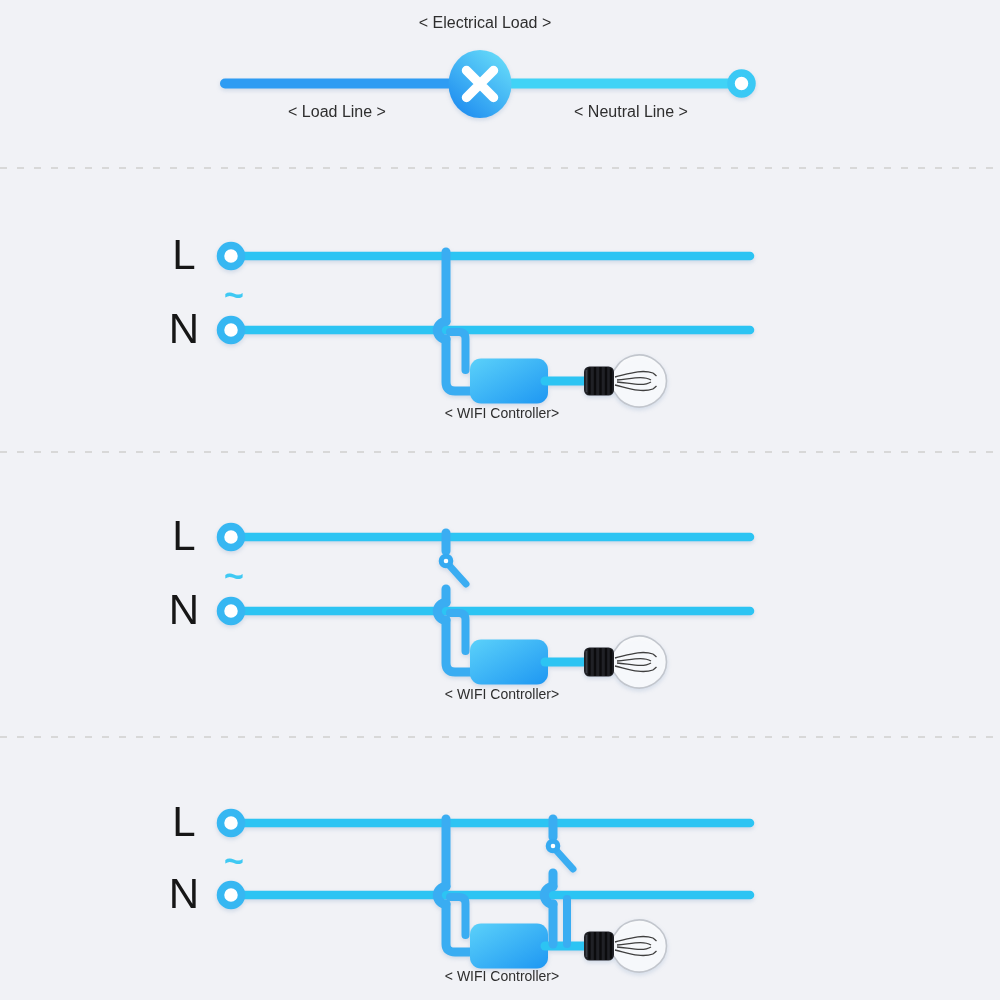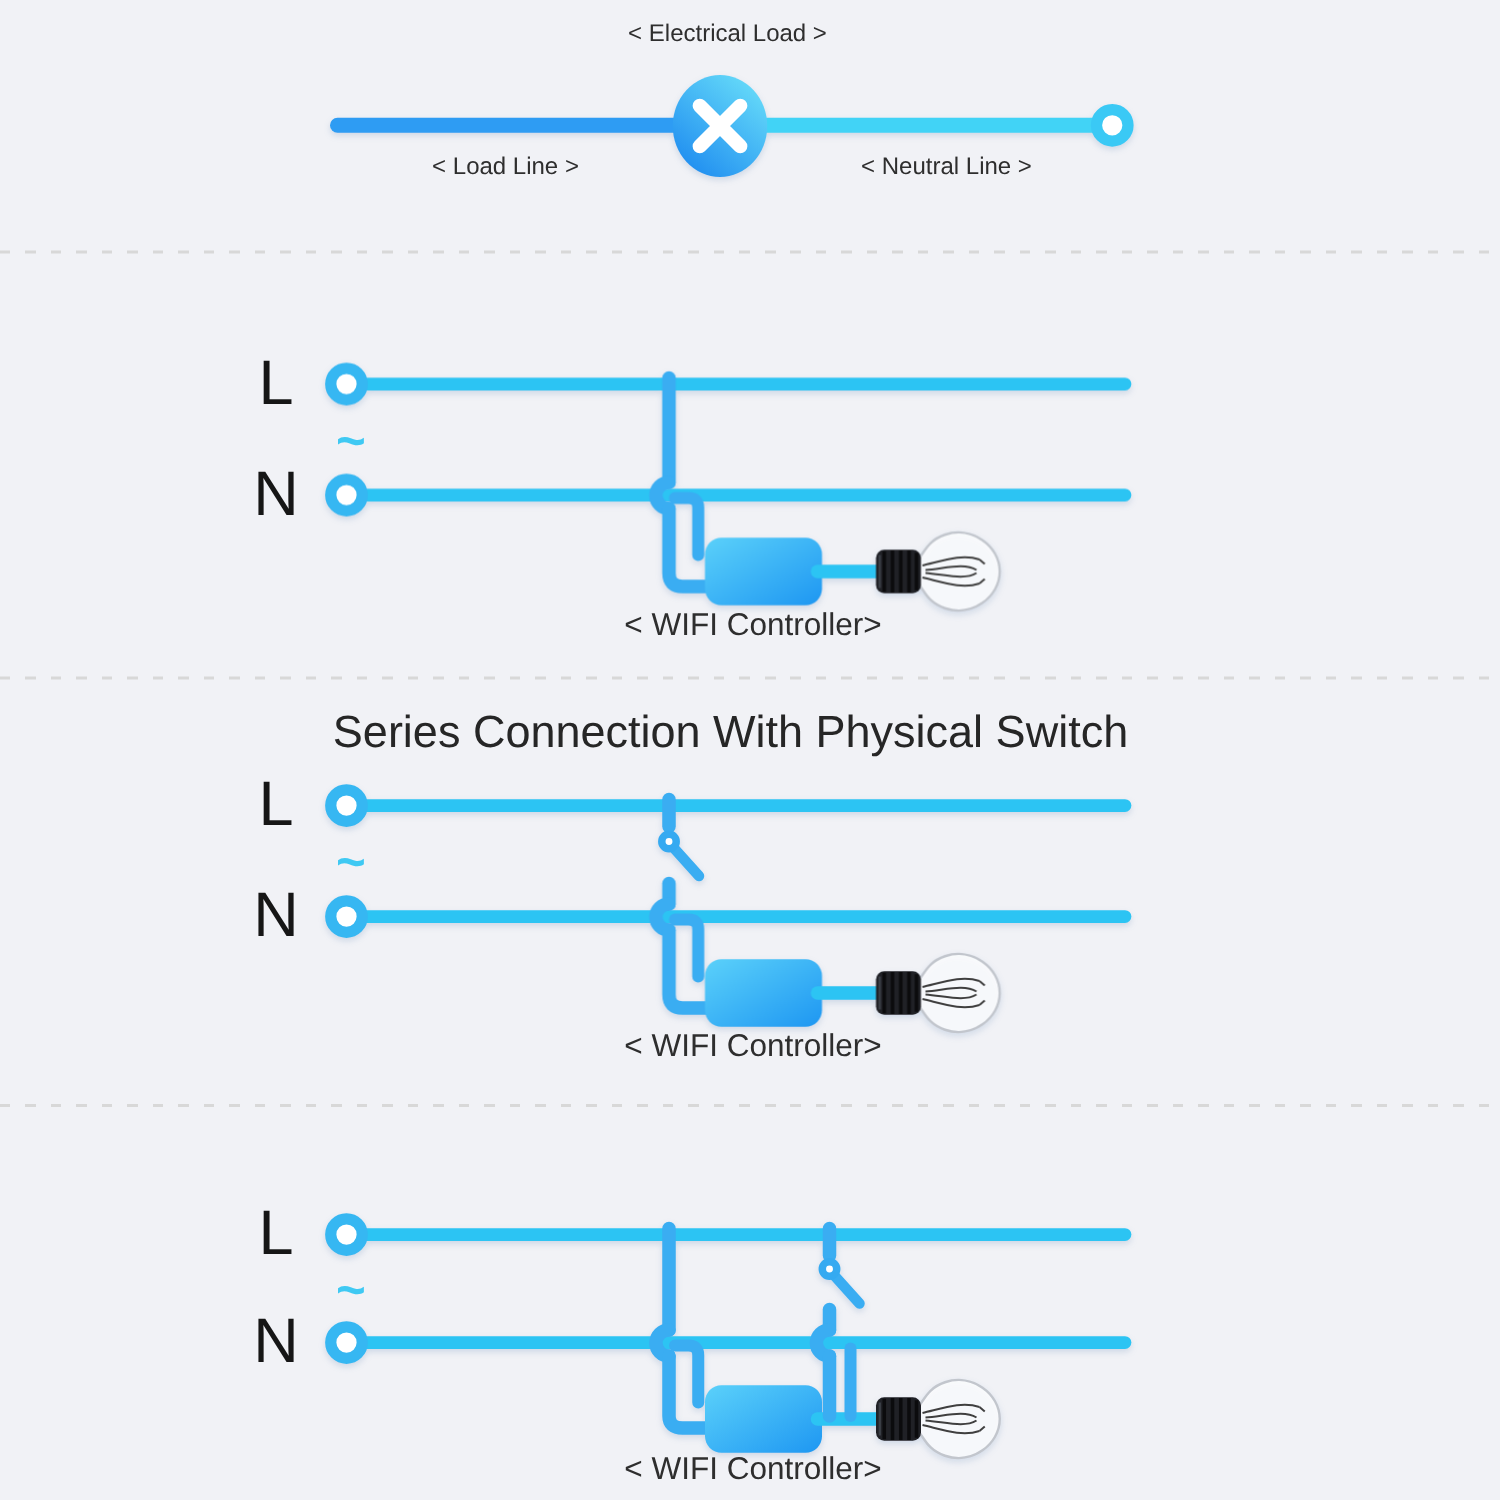--- a/index.html
+++ b/index.html
@@ -7,21 +7,21 @@
     position:relative; width:1000px; height:1000px;
     background:#f1f2f6; overflow:hidden;
     font-family:"Liberation Sans", sans-serif;
   }
   .art { position:absolute; left:0; top:0; }
   .txt { position:absolute; text-align:center; color:#282828; white-space:nowrap; }
   .legend-label { font-size:16px; color:#2e2e2e; }
   .section-title { font-size:30px; line-height:36px; color:#262626; }
   .ln-label { font-size:42px; line-height:44px; font-weight:300; color:#161616; }
   .ac { font-size:34px; line-height:40px; color:#3fc9f3; font-weight:bold; }
-  .ctrl-label { font-size:21px; color:#2e2e2e; }
+  .ctrl-label { font-size:14px; color:#2e2e2e; }
   .sep {
     position:absolute; left:0; width:1000px; height:2px;
     background:repeating-linear-gradient(90deg,#d8d8d8 0 7px,transparent 7px 17px);
   }
   .sh { filter: drop-shadow(0 2.5px 2px rgba(50,100,160,0.18)); }
   .wl { stroke:#2cc4f3; stroke-width:8.5; stroke-linecap:round; fill:none; }
   .wv { stroke:#3aadf2; stroke-width:9;   stroke-linecap:round; fill:none; }
   .wt { stroke:#3aadf2; stroke-width:8;   stroke-linecap:round; fill:none; }
   .wo { stroke:#2cc4f3; stroke-width:9;   stroke-linecap:round; fill:none; }
 </style>
@@ -136,21 +136,20 @@
 
   <div class="txt legend-label" style="top:14px; left:285px; width:400px;">&lt; Electrical Load &gt;</div>
   <div class="txt legend-label" style="top:103px; left:187px; width:300px;">&lt; Load Line &gt;</div>
   <div class="txt legend-label" style="top:103px; left:481px; width:300px;">&lt; Neutral Line &gt;</div>
 
   <div class="txt ln-label" style="top:233px; left:160px; width:48px;">L</div>
   <div class="txt ac" style="top:274px; left:215px; width:38px;">~</div>
   <div class="txt ln-label" style="top:307px; left:160px; width:48px;">N</div>
   <div class="txt ctrl-label" style="top:405px; left:300px; width:404px;">&lt; WIFI Controller&gt;</div>
 
-  <div class="txt section-title" style="top:471px; left:87px; width:800px;">Series Connection With Physical Switch</div>
   <div class="txt ln-label" style="top:514px; left:160px; width:48px;">L</div>
   <div class="txt ac" style="top:555px; left:215px; width:38px;">~</div>
   <div class="txt ln-label" style="top:588px; left:160px; width:48px;">N</div>
   <div class="txt ctrl-label" style="top:686px; left:300px; width:404px;">&lt; WIFI Controller&gt;</div>
 
   <div class="txt ln-label" style="top:800px; left:160px; width:48px;">L</div>
   <div class="txt ac" style="top:840px; left:215px; width:38px;">~</div>
   <div class="txt ln-label" style="top:872px; left:160px; width:48px;">N</div>
   <div class="txt ctrl-label" style="top:968px; left:300px; width:404px;">&lt; WIFI Controller&gt;</div>
 

